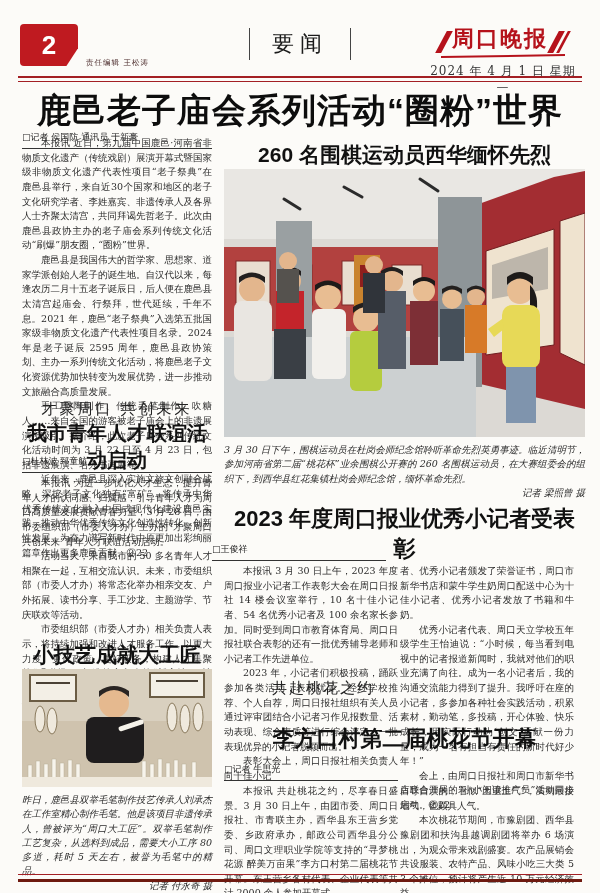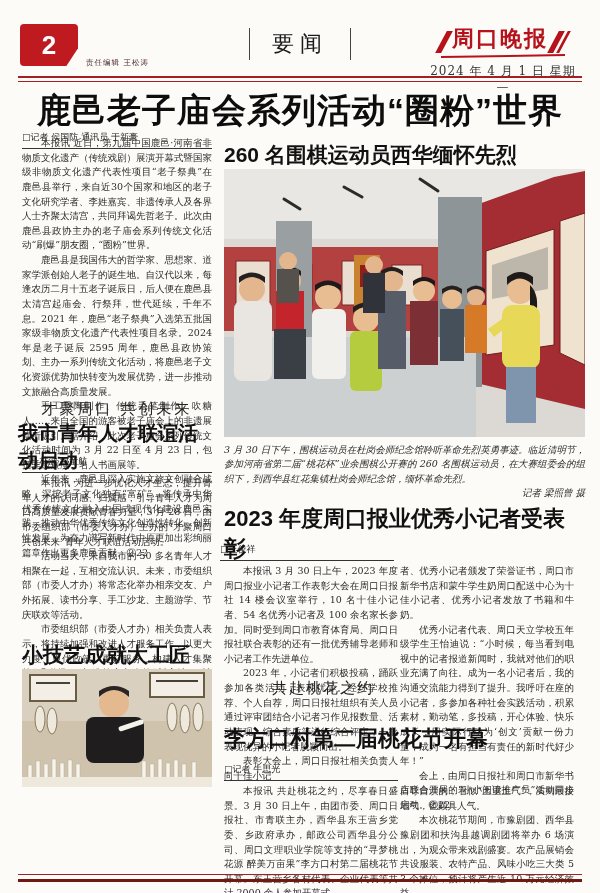--- a/index.html
+++ b/index.html
@@ -30,21 +30,21 @@
   .slash.thin{width:3px;margin-left:3px;}
   .masthead-rule{height:2px;background:#b5121b;margin-top:1px;transform:skewY(-1deg);}
   .masthead-date{font-size:12px;color:#333;margin-top:4px;letter-spacing:1px;}
   .rule-top{position:absolute;left:18px;right:18px;top:76px;height:3px;border-top:2px solid #a31f24;border-bottom:1px solid #a31f24;}
   .rule-bottom{position:absolute;left:18px;right:18px;top:874px;height:4px;border-top:1px solid #a31f24;border-bottom:3px solid #6e1a10;}
   
   .main-headline{
     position:absolute;left:0;top:88px;width:600px;text-align:center;
     font-family:"Liberation Sans",sans-serif;font-weight:900;font-size:34px;color:#0d0d0d;letter-spacing:1px;
   }
-  .h2{font-family:"Liberation Sans",sans-serif;font-weight:900;color:#111;text-align:left;}
+  .h2{font-family:"Liberation Sans",sans-serif;font-weight:900;color:#111;text-align:center;}
   .kicker{font-family:"Liberation Sans",sans-serif;color:#222;text-align:center;font-weight:400;}
   
   .byline{font-size:9px;color:#222;border-bottom:1px solid #333;padding-bottom:4px;font-family:"DejaVu Serif",serif;}
   .body-text{font-size:9.5px;line-height:1.54;text-align:justify;word-break:break-all;color:#2b2b2b;}
   .body-text p{margin:0;text-indent:2em;}
   .caption{font-size:9.5px;font-style:italic;line-height:1.5;text-align:justify;word-break:break-all;color:#2b2b2b;}
   .caption .credit{display:block;text-align:right;font-style:italic;}
   .abs{position:absolute;}
   .twocol{display:flex;gap:2px;}
   .twocol .col{width:174px;}
@@ -128,20 +128,24 @@
           <rect x="120" y="92" width="4" height="22"></rect>
           <rect x="128" y="95" width="4" height="19"></rect>
         <rect x="136" y="90" width="4" height="24"></rect>
           <rect x="144" y="94" width="4" height="20"></rect>
           <rect x="152" y="91" width="4" height="23"></rect>
         <rect x="160" y="95" width="4" height="19"></rect>
           <rect x="170" y="93" width="4" height="21"></rect>
       </g>
       <rect x="0" y="108" width="190" height="10" fill="#efe9dd"></rect>
     </svg>
+  </div>
+  <div class="abs caption" style="left:22px;top:793px;width:190px;">
+    <span>昨日，鹿邑县双举毛笔制作技艺传承人刘承杰在工作室精心制作毛笔。他是该项目非遗传承人，曾被评为“周口大工匠”。双举毛笔制作工艺复杂，从选料到成品，需要大小工序 80 多道，耗时 5 天左右，被誉为毛笔中的精品。</span>
+    <span class="credit">记者 付永奇 摄</span>
   </div>
 
   <div class="abs h2" style="left:224px;top:141px;width:361px;font-size:21px;">260 名围棋运动员西华缅怀先烈</div>
   <div class="abs photo" style="left:224px;top:169px;width:361px;height:268px;">
     <svg width="361" height="268" viewBox="0 0 361 268">
       <rect width="361" height="268" fill="#dcd9d4"></rect>
       <rect x="0" y="0" width="361" height="70" fill="#e9e7e3"></rect>
       <g stroke="#2b2b2b" stroke-width="3" stroke-linecap="round">
         <line x1="120" y1="18" x2="138" y2="28"></line>
           <line x1="196" y1="10" x2="214" y2="22"></line>
@@ -207,21 +211,21 @@
       <rect x="282" y="198" width="30" height="56" fill="#7f94ad"></rect>
       <path d="M278 150 l-14 10 6 8 10 -8 z" fill="#e7d957"></path>
     </svg>
   </div>
   <div class="abs caption" style="left:224px;top:443px;width:361px;">
     <span>3 月 30 日下午，围棋运动员在杜岗会师纪念馆聆听革命先烈英勇事迹。临近清明节，参加河南省第二届“桃花杯”业余围棋公开赛的 260 名围棋运动员，在大赛组委会的组织下，到西华县红花集镇杜岗会师纪念馆，缅怀革命先烈。</span>
     <span class="credit">记者 梁照曾 摄</span>
   </div>
 
   <div class="abs h2" style="left:224px;top:504px;width:361px;font-size:22px;">2023 年度周口报业优秀小记者受表彰</div>
-  <div class="abs byline" style="left:220px;top:543px;width:174px;">□王俊祥</div>
+  <div class="abs byline" style="left:212px;top:543px;width:174px;">□王俊祥</div>
   <div class="abs twocol" style="left:224px;top:564px;width:361px;height:138px;">
     <div class="col body-text">
       <p>本报讯 3 月 30 日上午，2023 年度周口报业小记者工作表彰大会在周口日报社 14 楼会议室举行，10 名十佳小记者、54 名优秀小记者及 100 余名家长参加。同时受到周口市教育体育局、周口日报社联合表彰的还有一批优秀辅导老师和小记者工作先进单位。</p>
       <p>2023 年，小记者们积极投稿，踊跃参加各类活动，表现优异。经过学校推荐、个人自荐，周口日报社组织有关人员通过评审团结合小记者习作见报数量、活动表现、综合素质等进行综合评定，一批表现优异的小记者脱颖而出。</p>
       <p>表彰大会上，周口日报社相关负责人向十佳小记</p>
     </div>
     <div class="col body-text">
       <p style="text-indent:0;">者、优秀小记者颁发了荣誉证书，周口市新华书店和蒙牛学生奶周口配送中心为十佳小记者、优秀小记者发放了书籍和牛奶。</p>
       <p>优秀小记者代表、周口天立学校五年级学生王怡迪说：“小时候，每当看到电视中的记者报道新闻时，我就对他们的职业充满了向往。成为一名小记者后，我的沟通交流能力得到了提升。我呼吁在座的小记者，多参加各种社会实践活动，积累素材，勤动笔，多投稿，开心体验、快乐成长，用实际行动为‘创文’贡献一份力量，成为一名有担当有责任的新时代好少年！”</p>
       <p>会上，由周口日报社和周口市新华书店联合开展的“小小阅读推广员”活动同步启动。②22</p>

